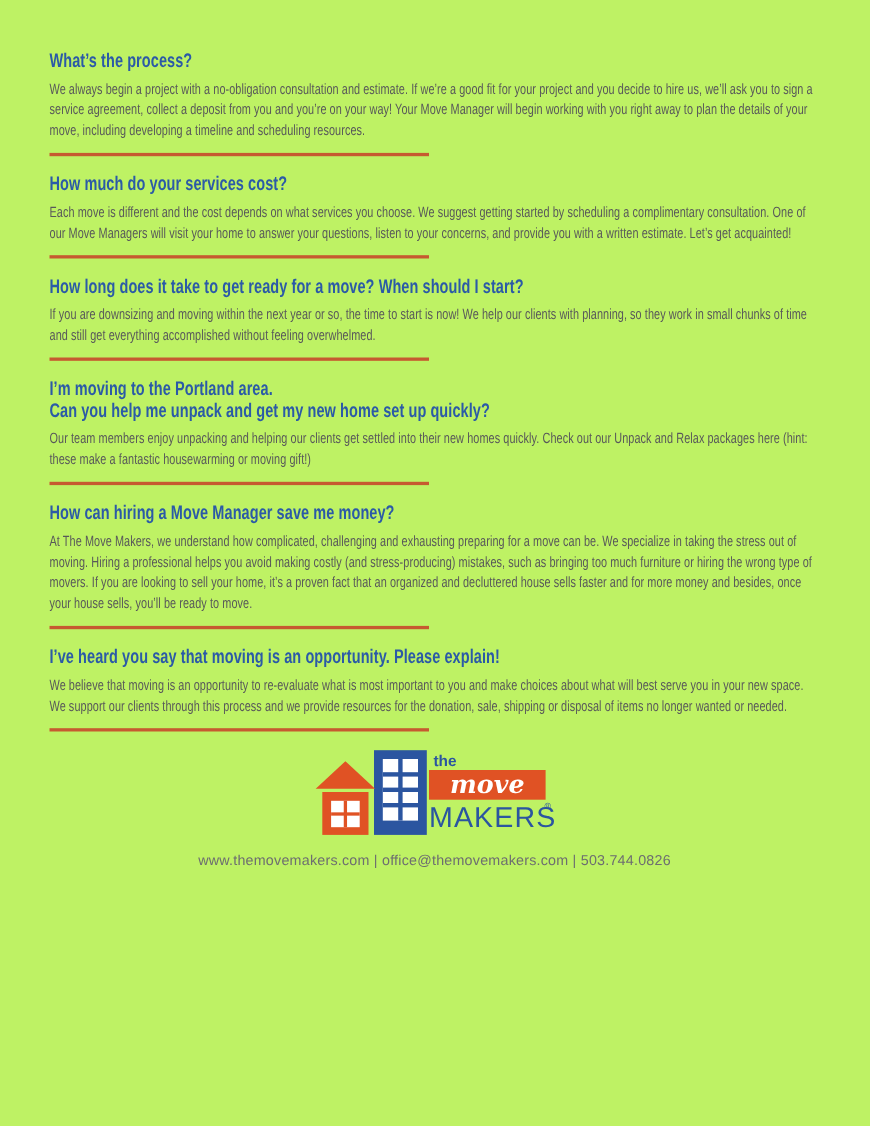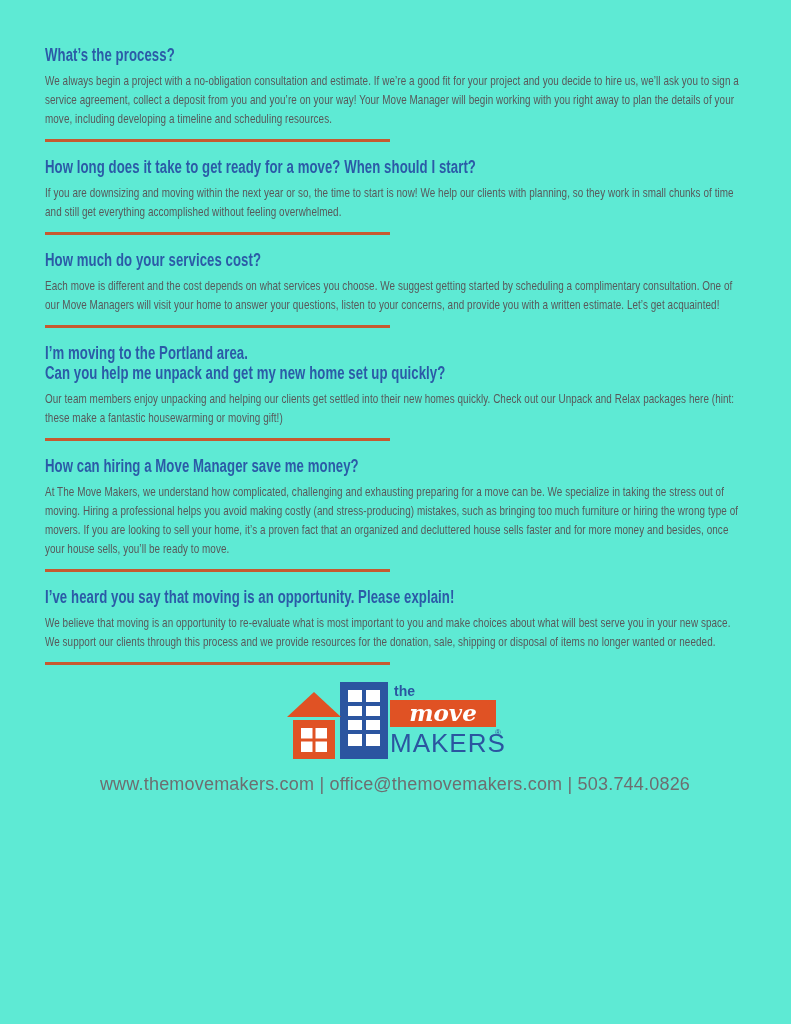--- a/index.html
+++ b/index.html
@@ -5,21 +5,21 @@
   html, body {
     margin: 0;
     padding: 0;
     background: #ffffff;
   }
   .page {
     position: relative;
     width: 791px;
     height: 1024px;
     margin: 0 auto;
-    background: #5eead4;
+    background: #bef264;
     box-sizing: border-box;
     padding: 45px 0 12px 45px;
     overflow: hidden;
     font-family: "Liberation Sans", sans-serif;
   }
   
   .scale-wrap {
     width: 958px;
     transform: scaleX(0.732);
     transform-origin: 0 0;
@@ -52,21 +52,21 @@
   .logo-row {
     width: 700px;
     display: flex;
     justify-content: center;
   }
   .footer {
     width: 700px;
     text-align: center;
     margin-top: 12px;
     font-family: "Liberation Sans", sans-serif;
-    font-size: 18px;
+    font-size: 13px;
     color: #6d6e70;
     letter-spacing: 0.2px;
   }
   .word-move {
     font-family: "DejaVu Serif", serif;
     font-style: italic;
     font-weight: bold;
   }
   .word-makers {
     font-family: "Liberation Sans", sans-serif;
@@ -85,30 +85,30 @@
   <section>
     <div class="scale-wrap">
       <h2 class="question">What’s the process?</h2>
       <p class="answer">We always begin a project with a no-obligation consultation and estimate. If we’re a good fit for your project and you decide to hire us, we’ll ask you to sign a service agreement, collect a deposit from you and you’re on your way! Your Move Manager will begin working with you right away to plan the details of your move, including developing a timeline and scheduling resources.</p>
     </div>
     <div class="divider"></div>
   </section>
 
   <section>
     <div class="scale-wrap">
-      <h2 class="question">How long does it take to get ready for a move? When should I start?</h2>
-      <p class="answer">If you are downsizing and moving within the next year or so, the time to start is now! We help our clients with planning, so they work in small chunks of time and still get everything accomplished without feeling overwhelmed.</p>
+      <h2 class="question">How much do your services cost?</h2>
+      <p class="answer">Each move is different and the cost depends on what services you choose. We suggest getting started by scheduling a complimentary consultation. One of our Move Managers will visit your home to answer your questions, listen to your concerns, and provide you with a written estimate. Let’s get acquainted!</p>
     </div>
     <div class="divider"></div>
   </section>
 
   <section>
     <div class="scale-wrap">
-      <h2 class="question">How much do your services cost?</h2>
-      <p class="answer">Each move is different and the cost depends on what services you choose. We suggest getting started by scheduling a complimentary consultation. One of our Move Managers will visit your home to answer your questions, listen to your concerns, and provide you with a written estimate. Let’s get acquainted!</p>
+      <h2 class="question">How long does it take to get ready for a move? When should I start?</h2>
+      <p class="answer">If you are downsizing and moving within the next year or so, the time to start is now! We help our clients with planning, so they work in small chunks of time and still get everything accomplished without feeling overwhelmed.</p>
     </div>
     <div class="divider"></div>
   </section>
 
   <section>
     <div class="scale-wrap">
       <h2 class="question">I’m moving to the Portland area.
 Can you help me unpack and get my new home set up quickly?</h2>
       <p class="answer">Our team members enjoy unpacking and helping our clients get settled into their new homes quickly. Check out our Unpack and Relax packages here (hint: these make a fantastic housewarming or moving gift!)</p>
     </div>

